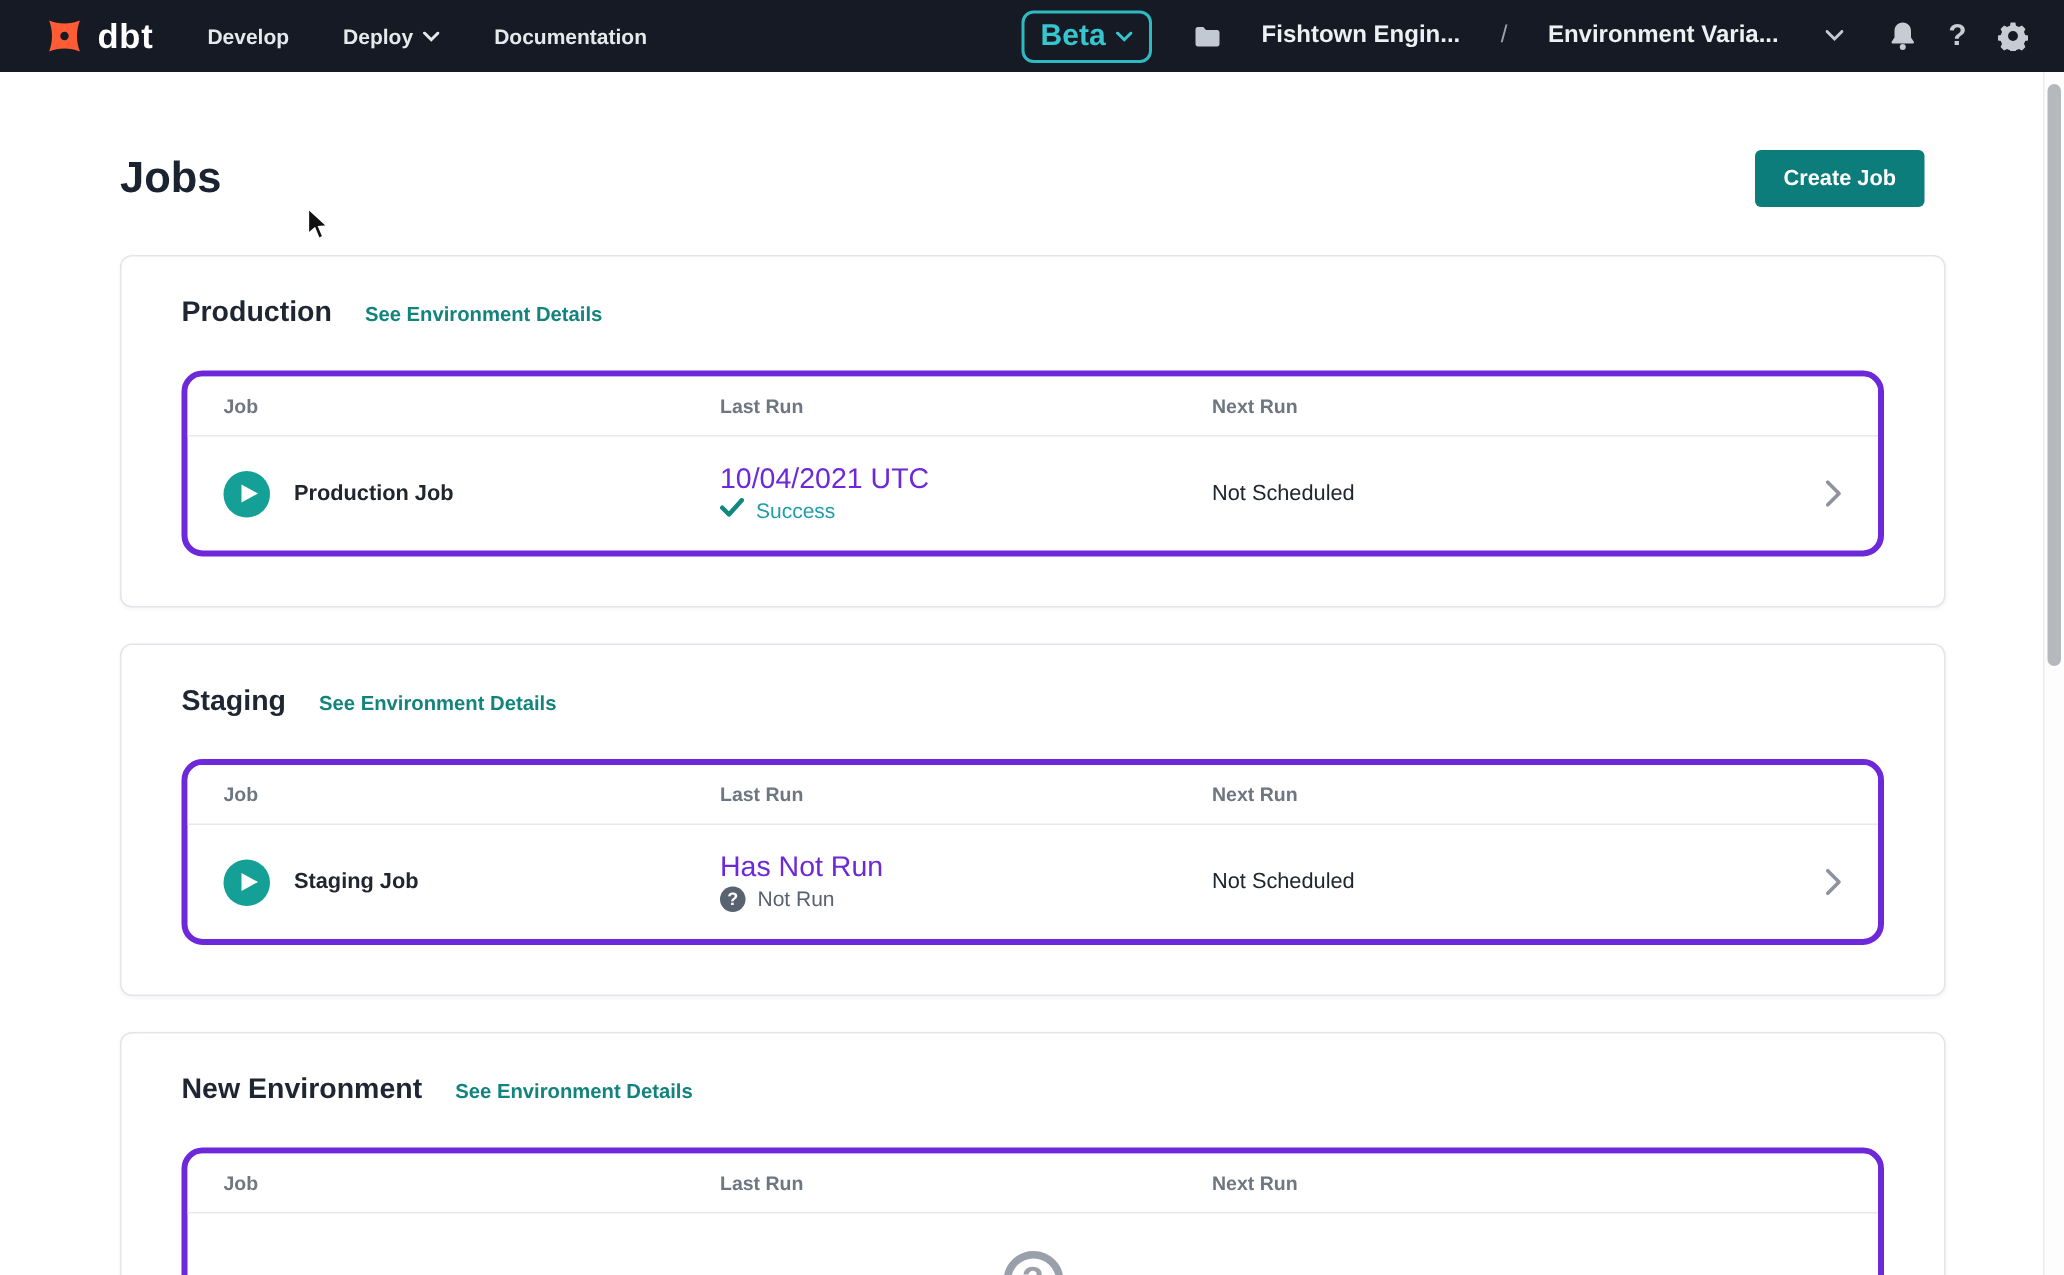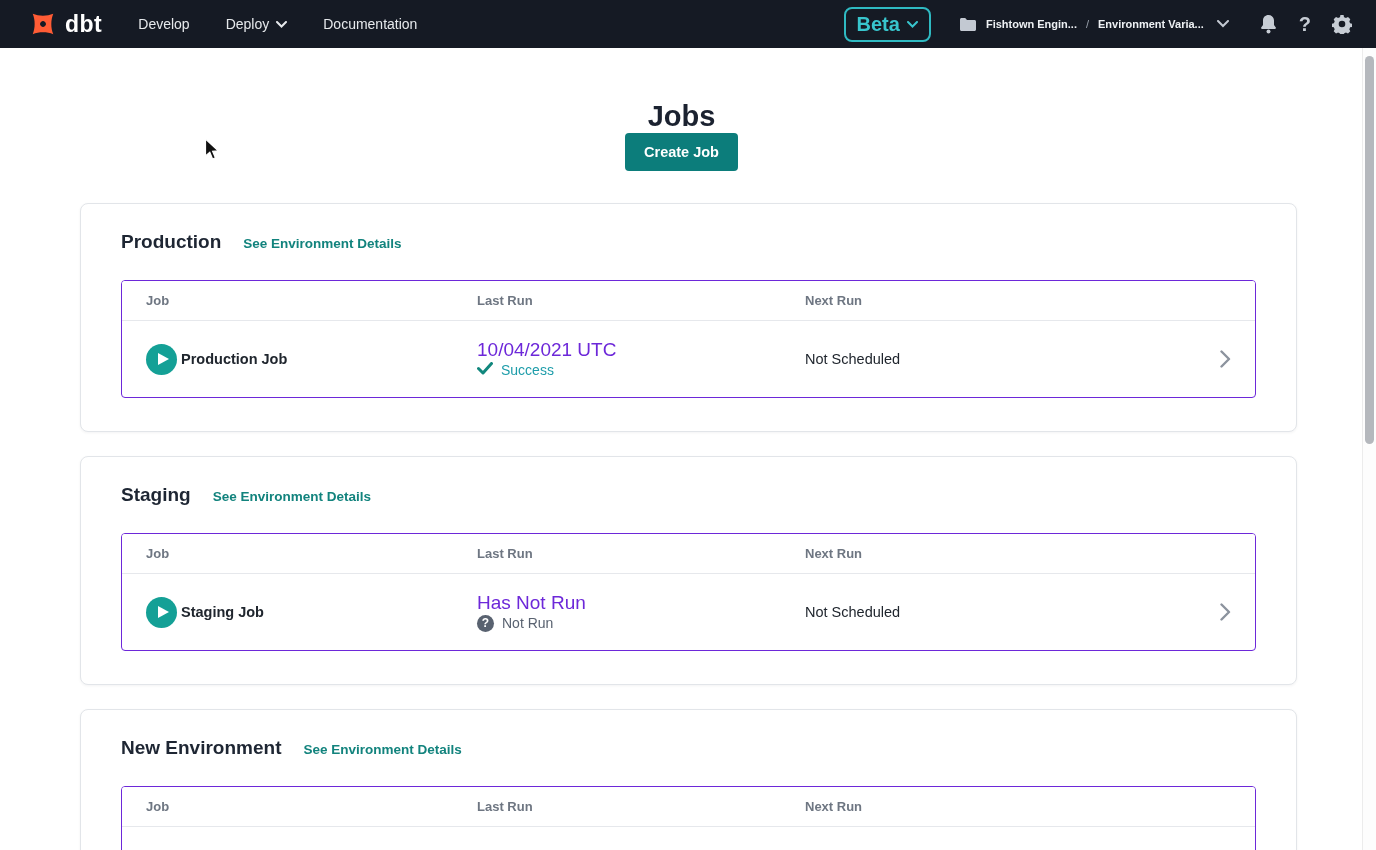--- a/index.html
+++ b/index.html
@@ -5,56 +5,56 @@
   * { margin:0; padding:0; box-sizing:border-box; }
   html,body { width:1376px; height:850px; overflow:hidden; background:#fff;
     font-family:"Liberation Sans","DejaVu Sans",sans-serif; }
 
   
   .navbar { position:relative; height:48px; background:#151a24; display:flex;
     align-items:center; padding:0 24px 0 28px; color:#e8ebee; z-index:5;text-align:right; }
   .brand { display:flex; align-items:center; gap:7px; margin-right:36px; cursor:pointer; }
   .brand-mark { width:30px; height:30px; }
   .brand-name { font-size:23px; font-weight:700; color:#fff; letter-spacing:.5px; }
-  .nav-item { display:flex; align-items:center; gap:7px; font-size:14px; font-weight:400;
+  .nav-item { display:flex; align-items:center; gap:7px; font-size:14px; font-weight:700;
     color:#e6e9ec; margin-right:36px; cursor:pointer; }
   .nav-spacer { flex:1; }
   .beta-badge { display:flex; align-items:center; gap:7px; border:2px solid #2fbac2;
     color:#38c5cd; border-radius:8px; padding:4px 11px; font-size:20px; font-weight:700;
     margin-right:28px; cursor:pointer; }
-  .breadcrumb { display:flex; align-items:center; gap:9px; font-size:11px; font-weight:700;
+  .breadcrumb { display:flex; align-items:center; gap:27px; font-size:16px; font-weight:700;
     color:#eef1f4; margin-right:30px; }
   .breadcrumb .sep { color:#9aa2ad; font-weight:400; }
   .nav-icons { display:flex; align-items:center; gap:21px; color:#c6ccd4; }
   .nav-icons svg { display:block; }
   .help-glyph { font-size:20px; font-weight:800; color:#c6ccd4; line-height:1; cursor:pointer; }
   .chev-down { display:inline-block; }
 
   
   .main { padding:52px 0 0 80px; width:1283px; }
   .page-head { display:flex; align-items:center; justify-content:space-between;
-    width:1203px; margin-bottom:32px;flex-direction:column; }
+    width:1203px; margin-bottom:32px; }
   .page-title { font-size:29px; font-weight:700; color:#1b2230; }
   .create-job-btn { background:#0c7d7b; color:#fff; border:none; border-radius:4px;
     padding:11px 19px; font-size:14.5px; font-weight:700; cursor:pointer;
     font-family:inherit; }
 
   .card { width:1217px; background:#fff; border:1px solid #e2e5e9; border-radius:8px;
     box-shadow:0 1px 3px rgba(22,29,37,.05); padding:27px 40px 33px; margin-bottom:24px; }
   .card-head { display:flex; align-items:baseline; gap:22px; margin-bottom:27px; }
   .env-title { font-size:19px; font-weight:700; color:#1e2633; }
   .details-link { font-size:13.5px; font-weight:700; color:#12837d; text-decoration:none; }
 
-  .jobs-table { border:1px solid #6d28d9; border-radius:4px; overflow:hidden; }
+  .jobs-table { border:4px solid #6d28d9; border-radius:14px; overflow:hidden; }
   .jobs-table-header { display:grid; grid-template-columns:331px 328px 1fr 60px;
     padding:12px 0 12px 24px; border-bottom:1px solid #e6e8ec; color:#6e7682;
     font-size:13px; font-weight:700; background:#fff; }
   .job-row { display:grid; grid-template-columns:331px 328px 1fr 60px;
     padding:14px 0 14px 24px; min-height:76px; align-items:center; cursor:pointer; }
-  .job-cell { display:flex; align-items:center; gap:4px;text-align:center; }
+  .job-cell { display:flex; align-items:center; gap:16px;text-align:center; }
   .play-btn { width:31px; height:31px; border-radius:50%; background:#14a096; border:none;
     display:flex; align-items:center; justify-content:center; cursor:pointer; flex:0 0 auto; }
   .play-tri { width:0; height:0; border-left:11px solid #fff; border-top:6.5px solid transparent;
     border-bottom:6.5px solid transparent; margin-left:3px; }
   .job-name { font-size:14.5px; font-weight:700; color:#20262e; }
   .lastrun-date { font-size:19px; color:#6d28d9; line-height:20px; }
   .status-line { display:flex; gap:8px; font-size:14px; margin-top:2px; }
   .status-line.status-success .status-text { color:#1e9daa; }
   .status-line.status-notrun .status-text { color:#596270; }
   .notrun-icon { width:17px; height:17px; border-radius:50%; background:#596270; color:#fff;

